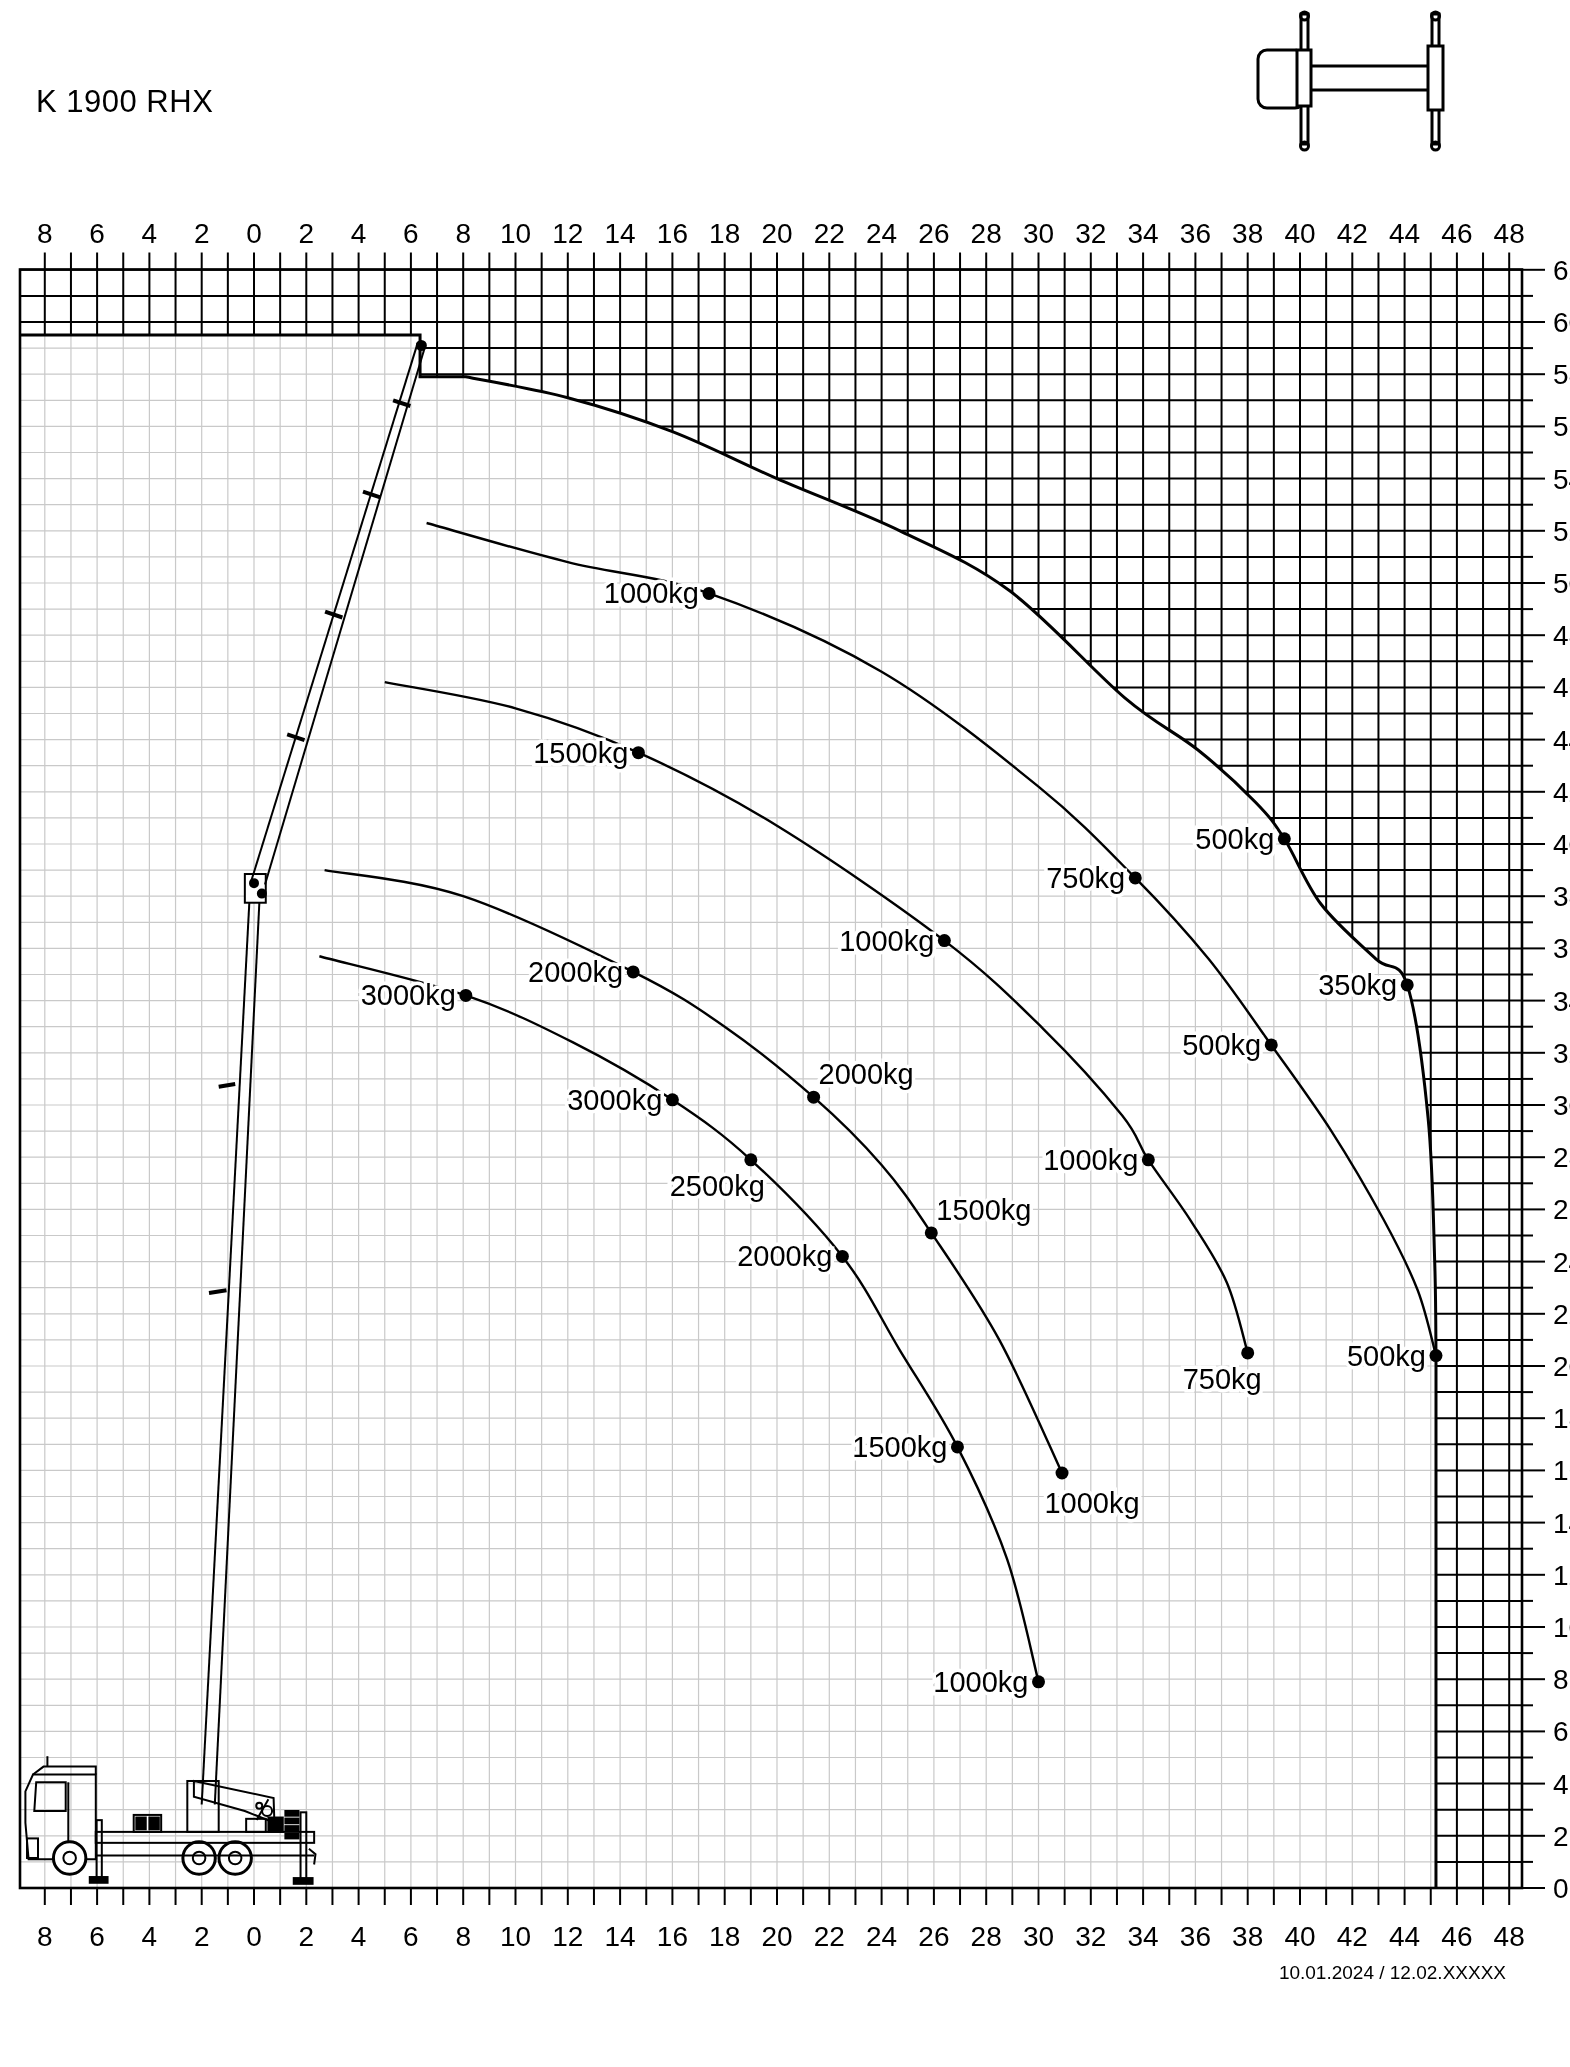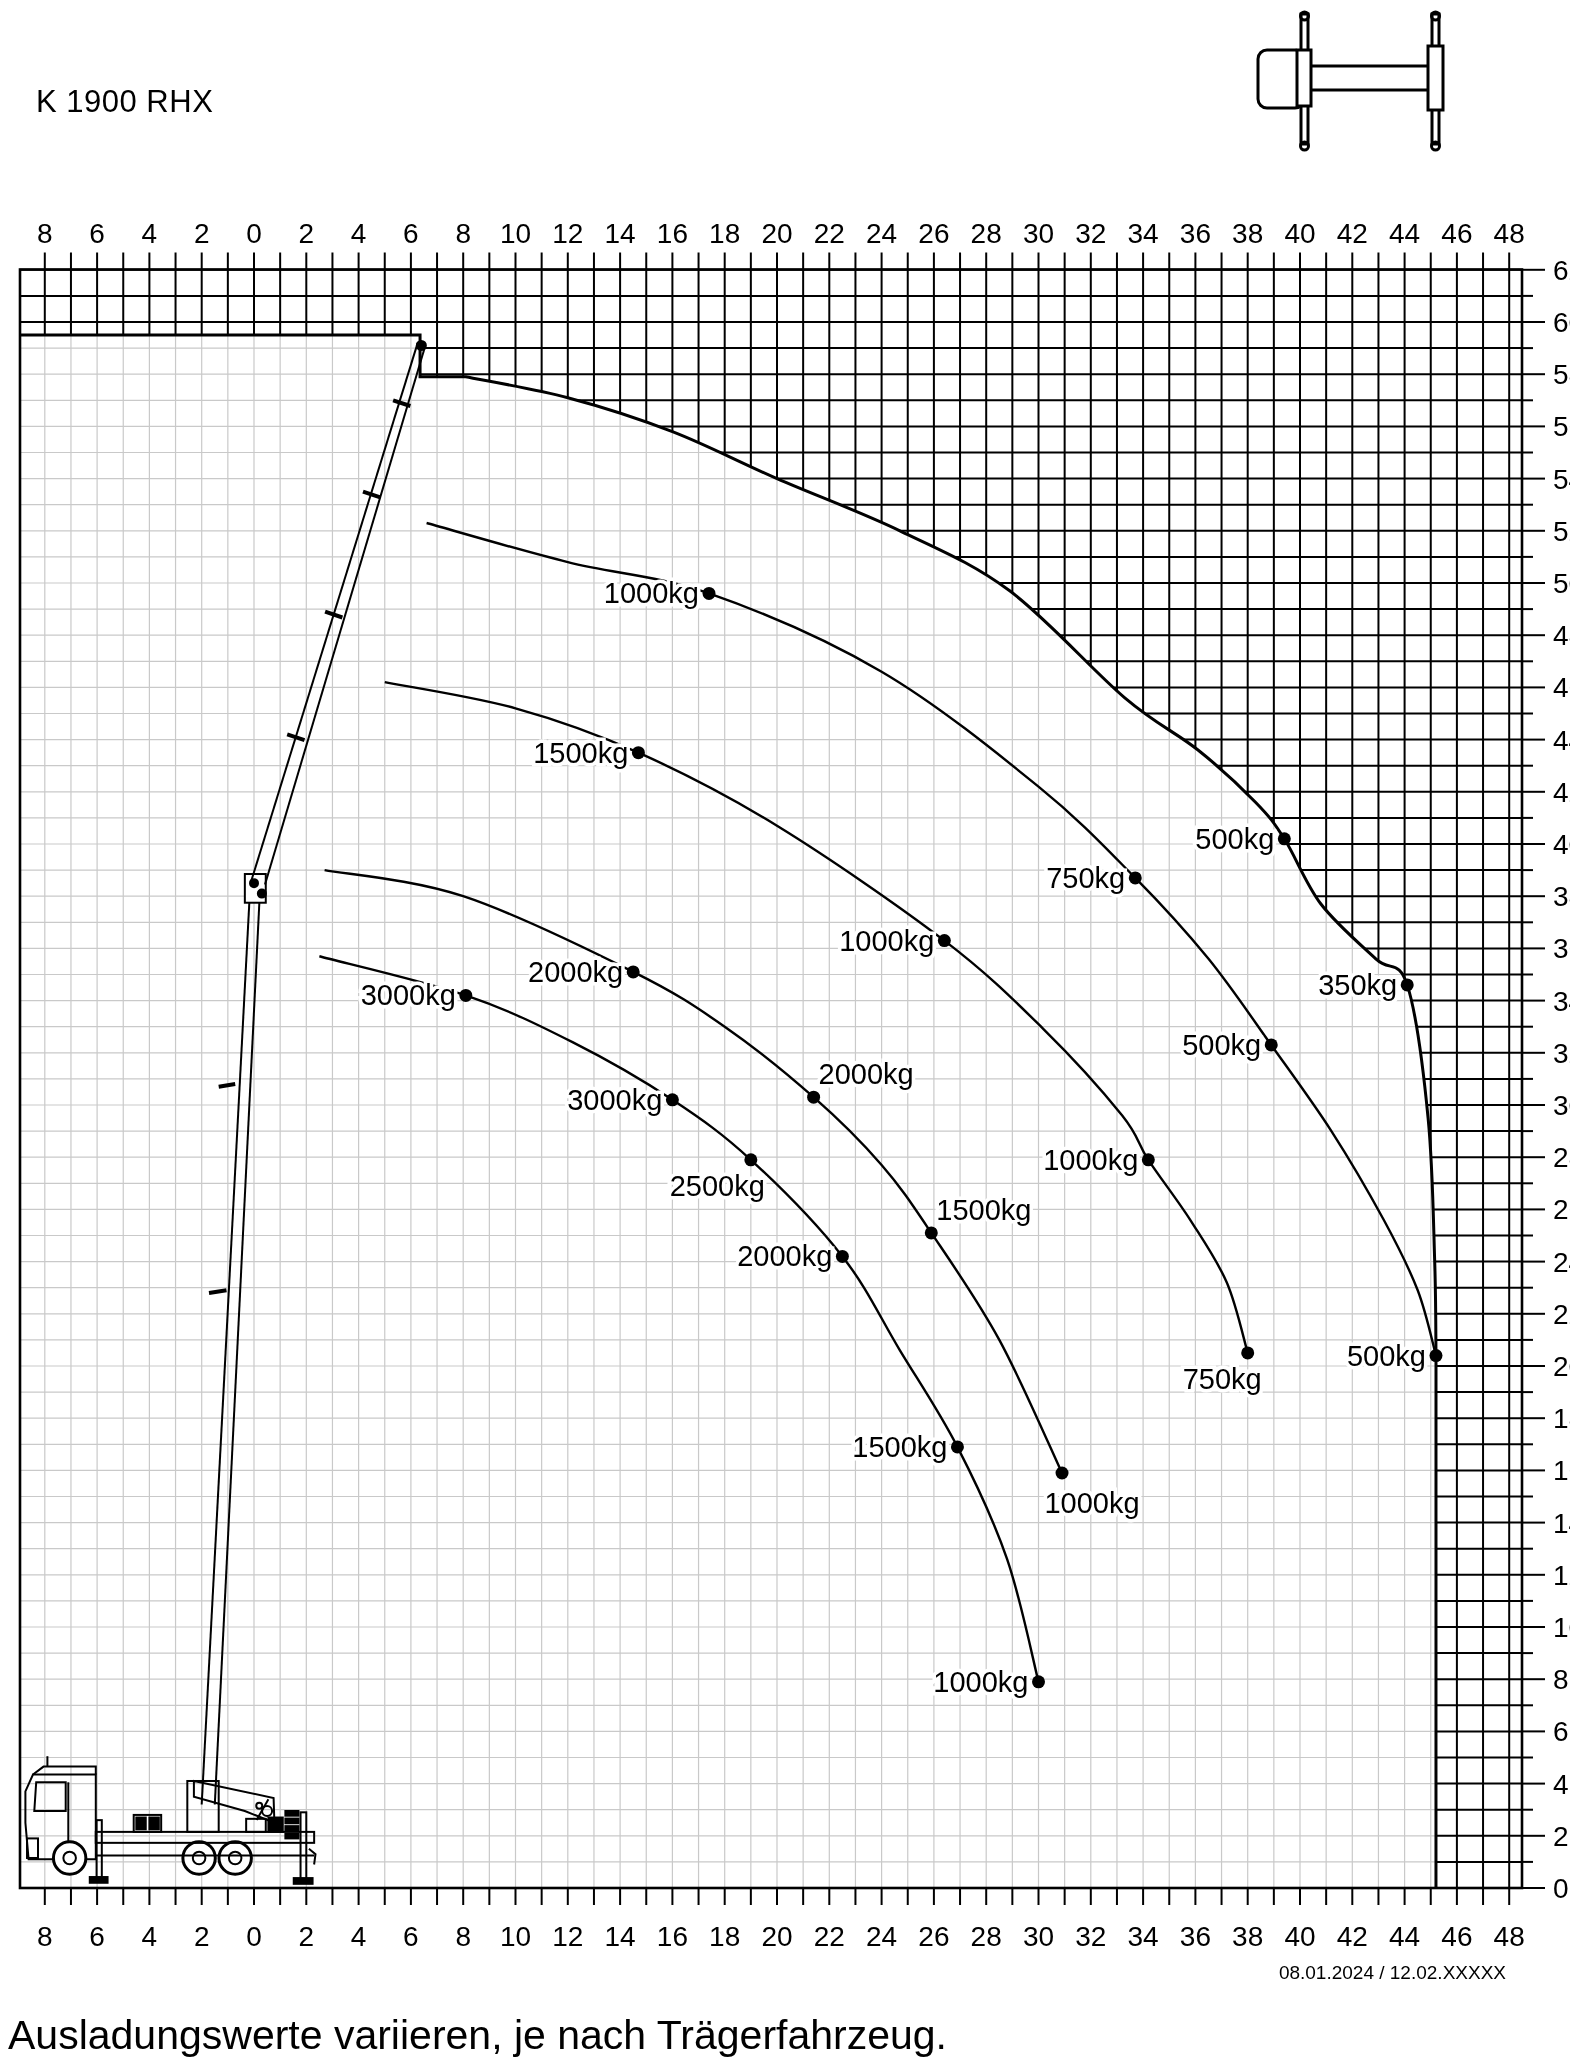--- a/index.html
+++ b/index.html
@@ -651,15 +651,14 @@
           <path d="M308.9 1848.8 L315.5 1854.1 L314.1 1864.5"></path>
           <rect x="187.3175" y="1780.99" width="31.379999999999995" height="50.895"></rect>
           <path d="M193.9 1781.0 L273.6 1798.0 L274.4 1822.8 L244.8 1811.0 L193.9 1796.7 Z"></path>
           <circle cx="267.075" cy="1811.005" r="5"></circle>
           <circle cx="259.23" cy="1805.785" r="3"></circle>
           <path d="M256.6 1820.1 L268.4 1799.3"></path>
         </g>
       </svg>
   </div>
 
-  <div class="revision">08.01.2024 / 12.02.XXXXX</div>
-  <div class="footer-note">Ausladungswerte variieren, je nach Trägerfahrzeug.</div>
+  <div class="revision">10.01.2024 / 12.02.XXXXX</div>
 </div>
 
 </body></html>

